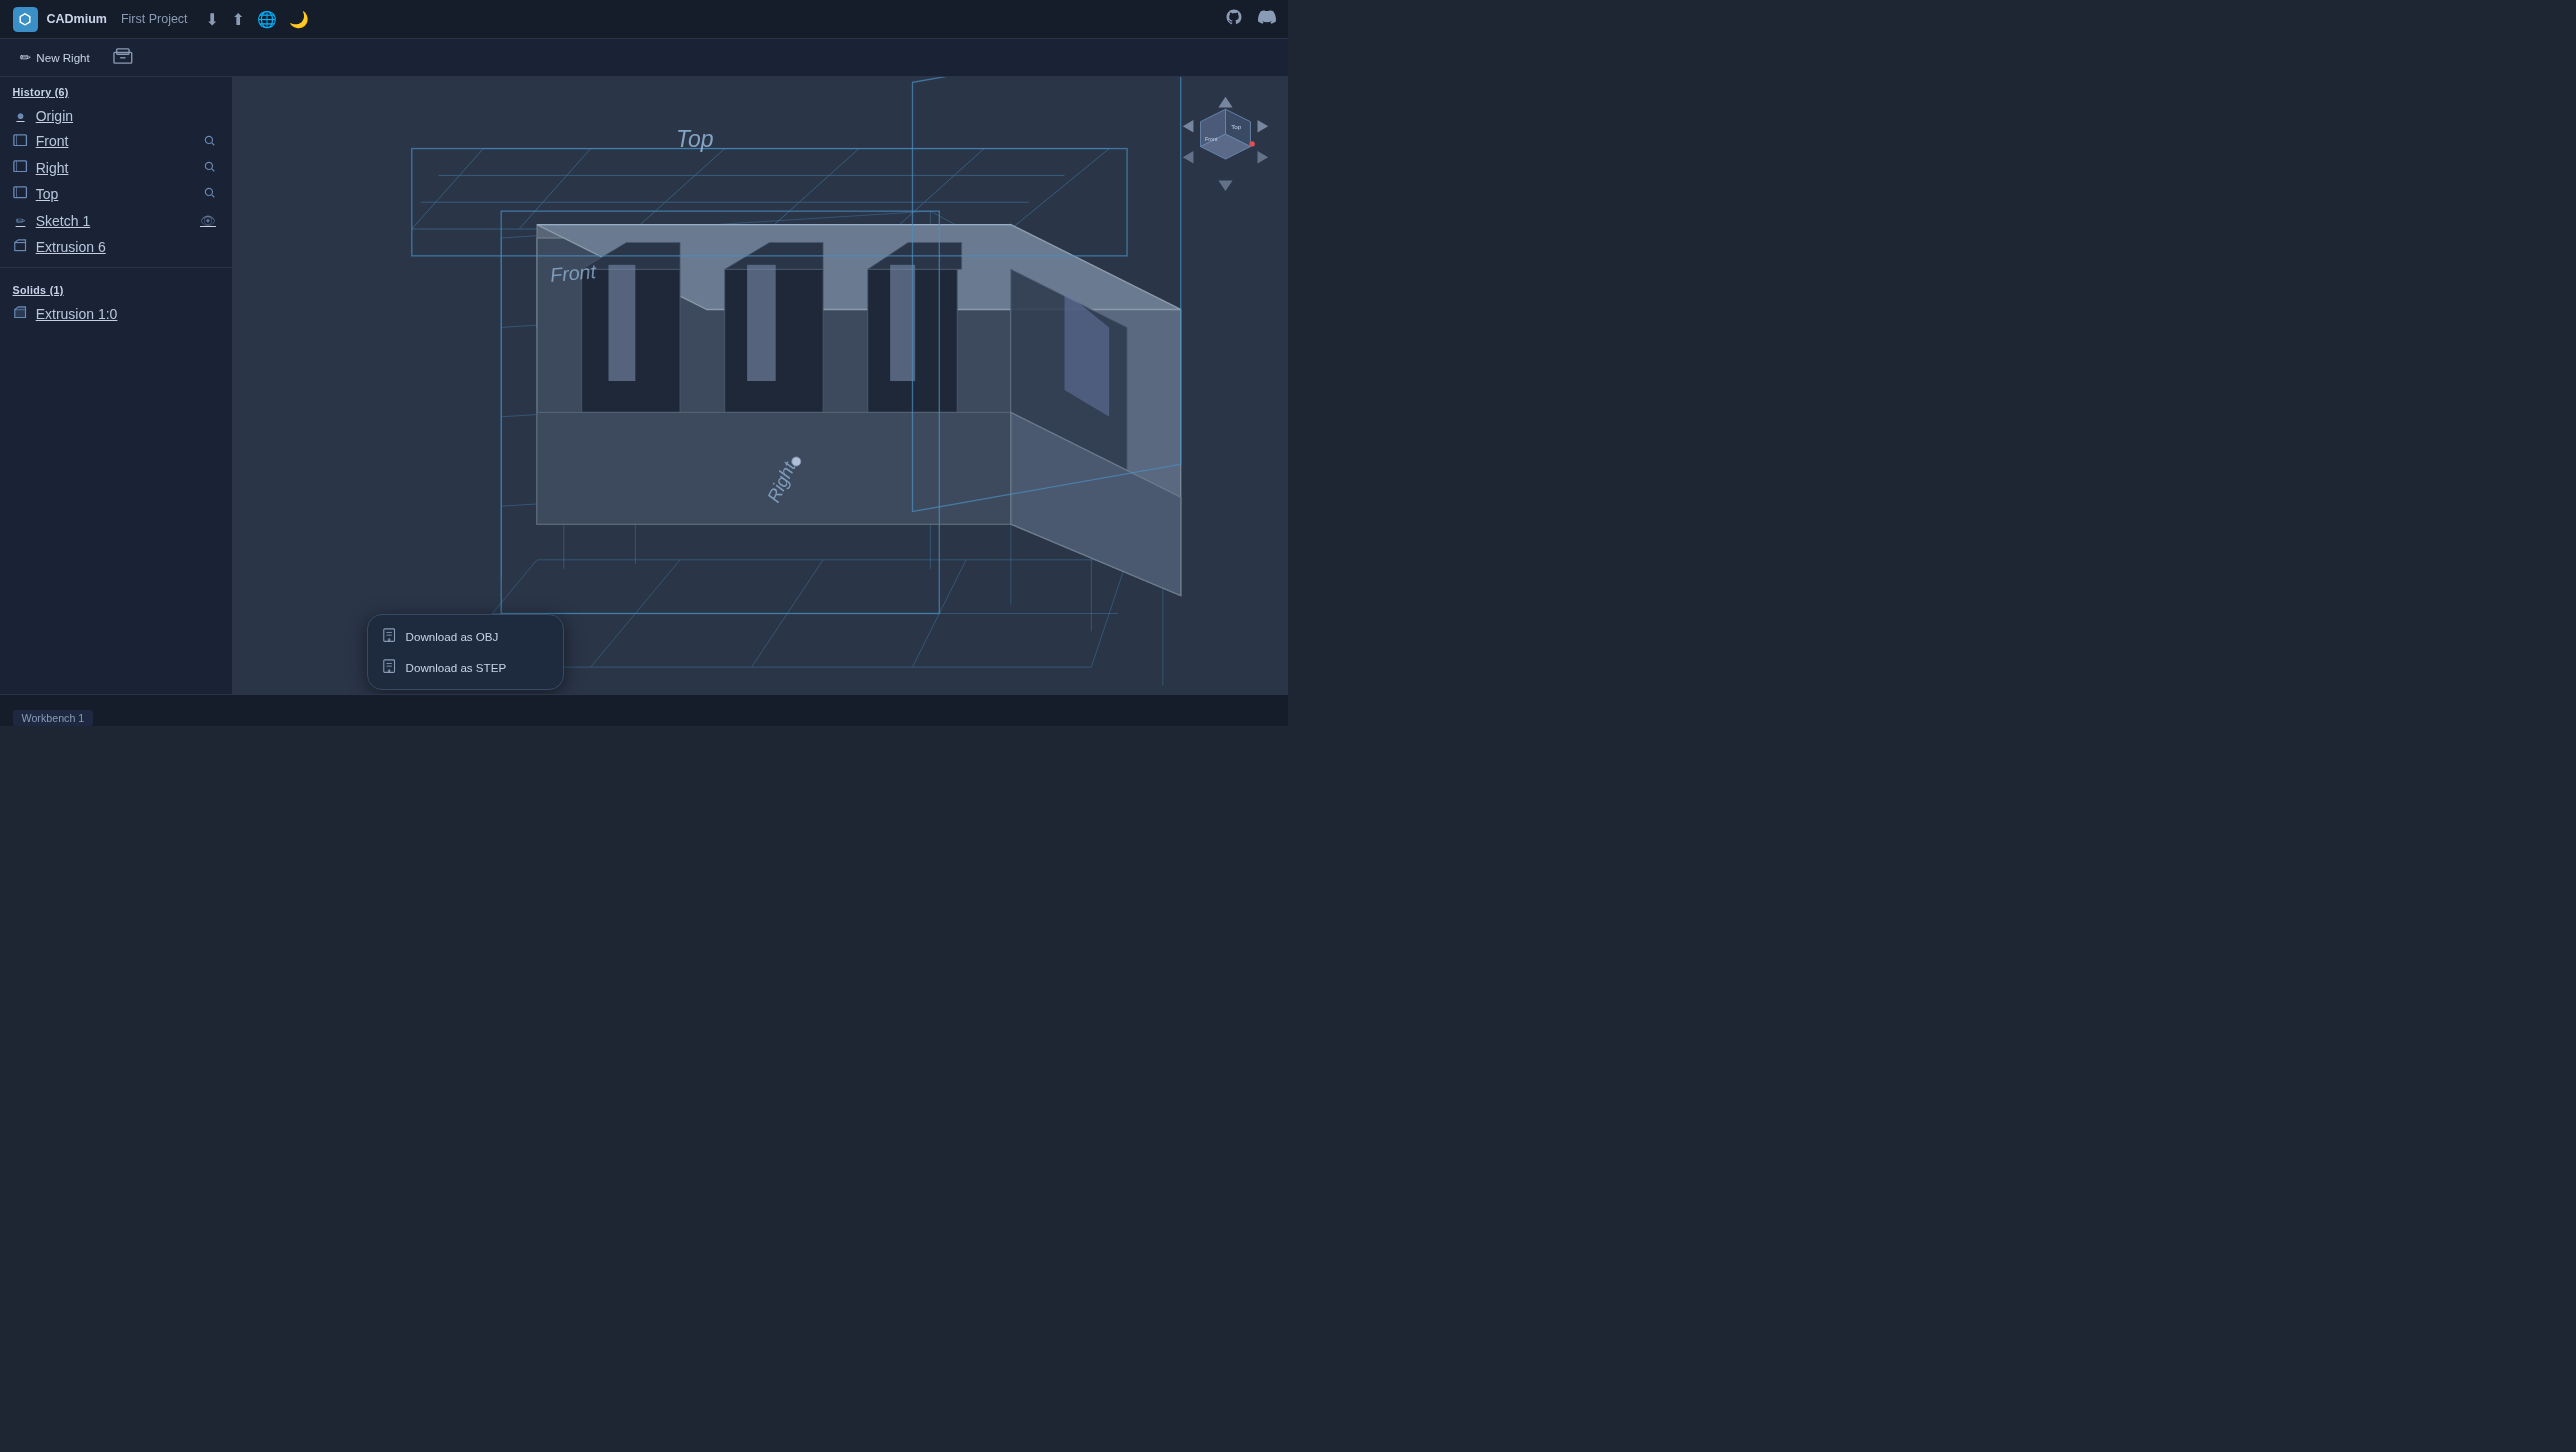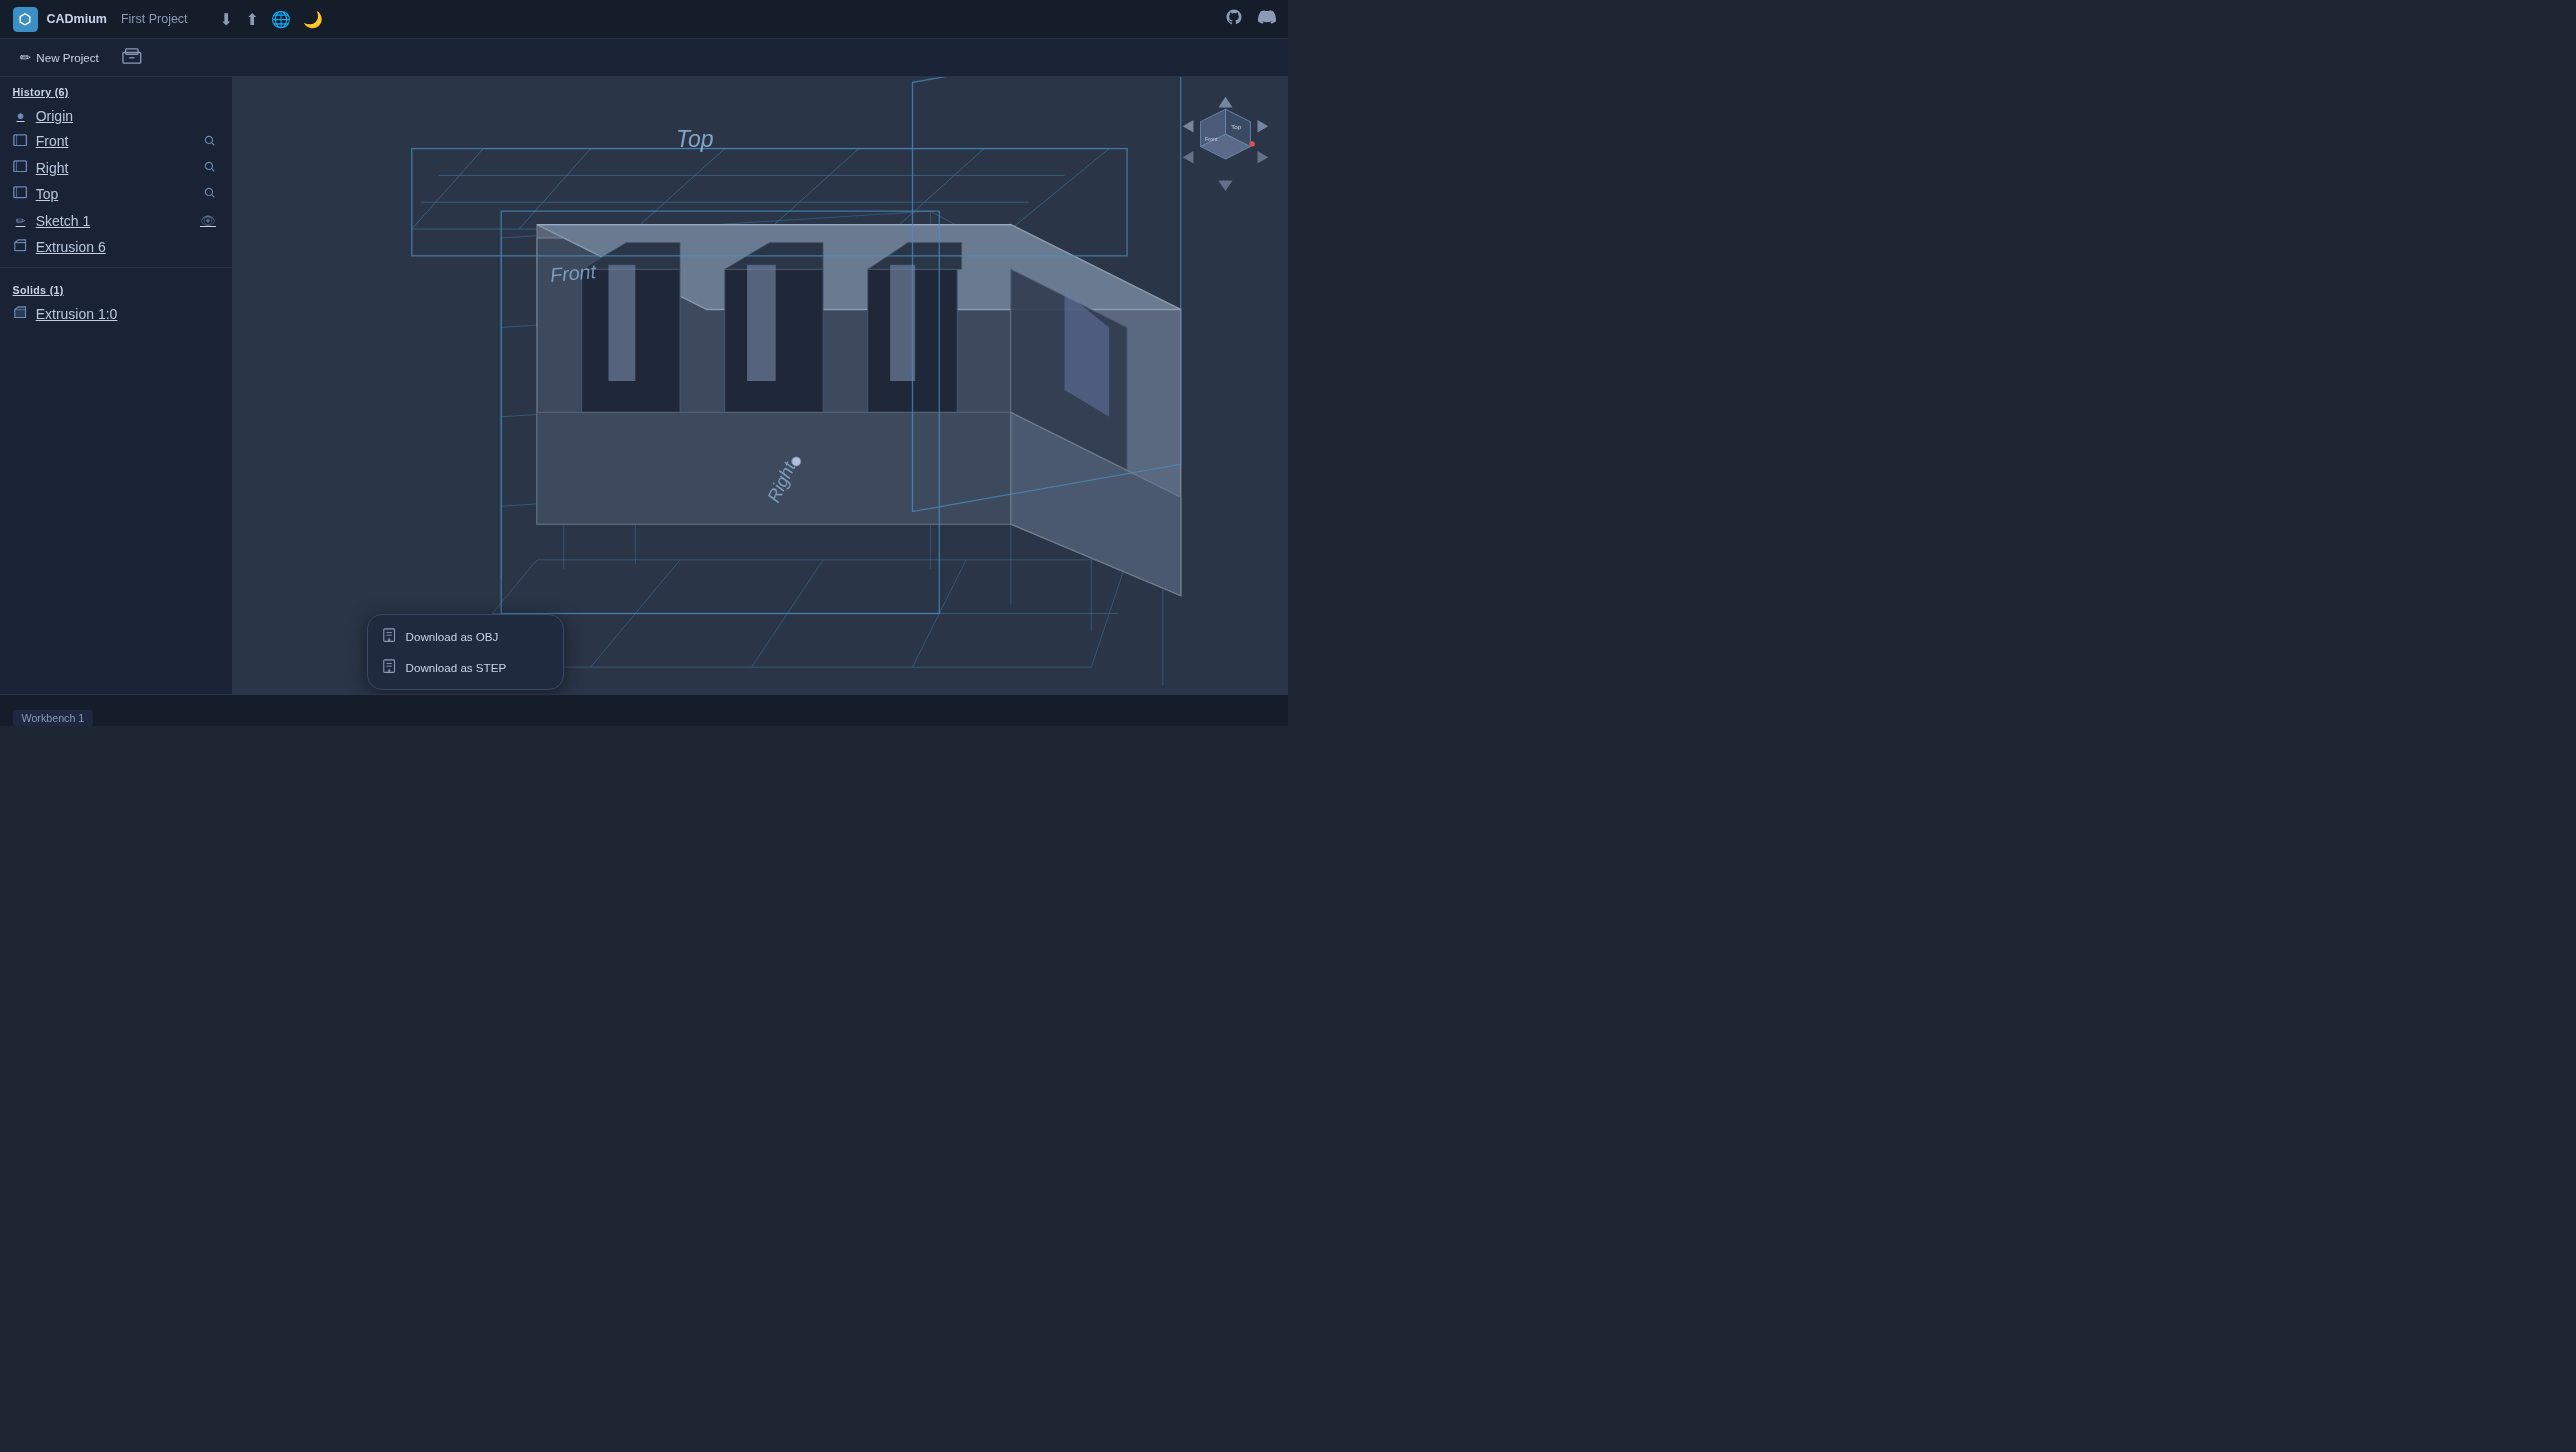--- a/index.html
+++ b/index.html
@@ -36,21 +36,21 @@
     }
     .header-app-name {
       color: #c8d4e8;
       font-size: 12.5px;
       font-weight: 600;
       margin-right: 5px;
     }
     .header-project-name {
       color: #8a9bb5;
       font-size: 12.5px;
-      margin-right: 23px;
+      margin-right: 9px;
     }
     .header-icons {
       display: flex; gap: 12.5px; align-items: center;
     }
     .header-icon {
       color: #8a9bb5;
       font-size: 16px;
       cursor: pointer;
     }
     .header-right {
@@ -229,21 +229,21 @@
       <svg width="18" height="18" viewBox="0 0 24 24" fill="#8a9bb5">
           <path d="M20.317 4.37a19.791 19.791 0 0 0-4.885-1.515.074.074 0 0 0-.079.037c-.21.375-.444.864-.608 1.25a18.27 18.27 0 0 0-5.487 0 12.64 12.64 0 0 0-.617-1.25.077.077 0 0 0-.079-.037A19.736 19.736 0 0 0 3.677 4.37a.07.07 0 0 0-.032.027C.533 9.046-.32 13.58.099 18.057a.082.082 0 0 0 .031.057 19.9 19.9 0 0 0 5.993 3.03.078.078 0 0 0 .084-.028 14.09 14.09 0 0 0 1.226-1.994.076.076 0 0 0-.041-.106 13.107 13.107 0 0 1-1.872-.892.077.077 0 0 1-.008-.128 10.2 10.2 0 0 0 .372-.292.074.074 0 0 1 .077-.01c3.928 1.793 8.18 1.793 12.062 0a.074.074 0 0 1 .078.01c.12.098.246.198.373.292a.077.077 0 0 1-.006.127 12.299 12.299 0 0 1-1.873.892.077.077 0 0 0-.041.107c.36.698.772 1.362 1.225 1.993a.076.076 0 0 0 .084.028 19.839 19.839 0 0 0 6.002-3.03.077.077 0 0 0 .032-.054c.5-5.177-.838-9.674-3.549-13.66a.061.061 0 0 0-.031-.03z"></path>
         </svg>
     </span>
   </div>
 </div>
 
 <div class="toolbar">
   <div class="toolbar-btn">
     <span class="icon">✏</span>
-    <span>New Project</span>
+    <span>New Right</span>
   </div>
   <div class="toolbar-btn">
     <span style="font-size:16px;">
       <svg width="19.7" height="16" viewBox="0 0 22 18" fill="none">
         <rect x="1" y="5" width="20" height="12" rx="1" stroke="#8a9bb5" stroke-width="1.5" fill="none"></rect>
         <rect x="4" y="1" width="14" height="6" rx="1" stroke="#8a9bb5" stroke-width="1.5" fill="none"></rect>
         <line x1="8" y1="11" x2="14" y2="11" stroke="#8a9bb5" stroke-width="1.5"></line>
       </svg>
     </span>
   </div>

